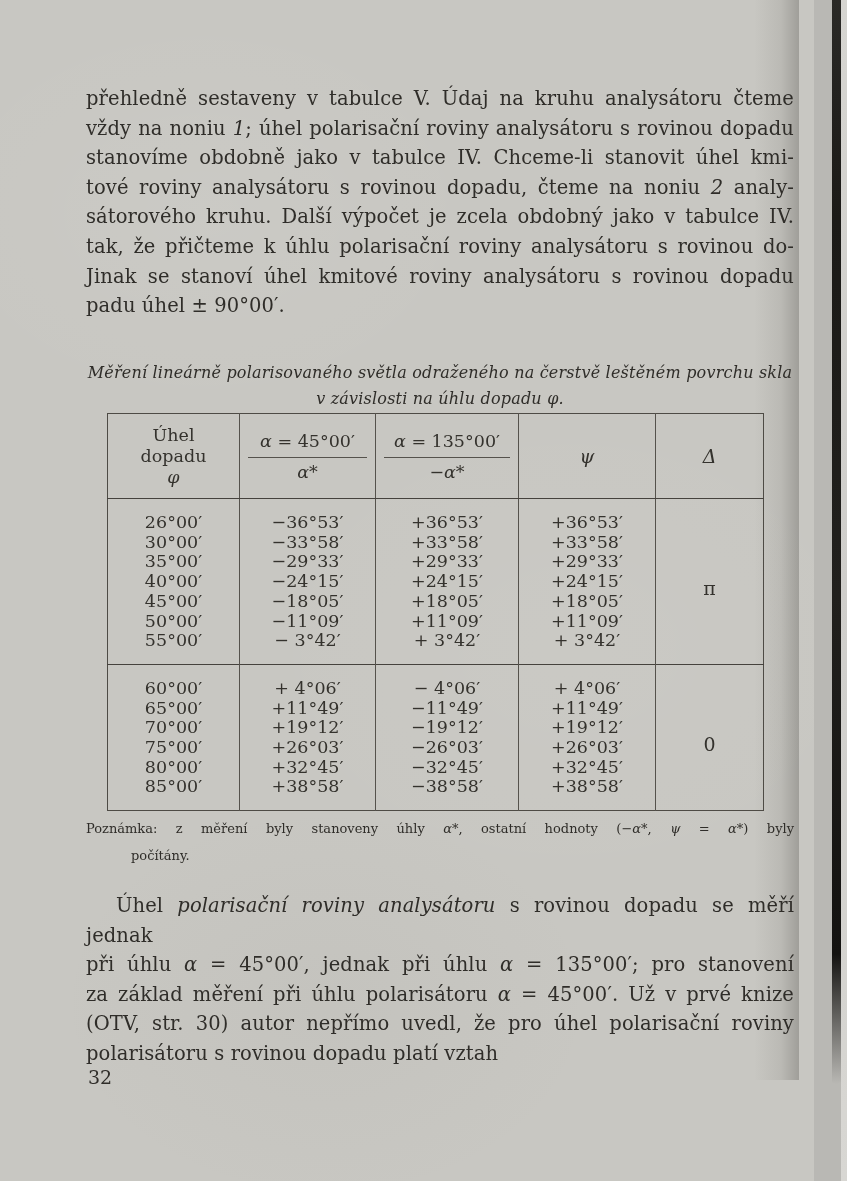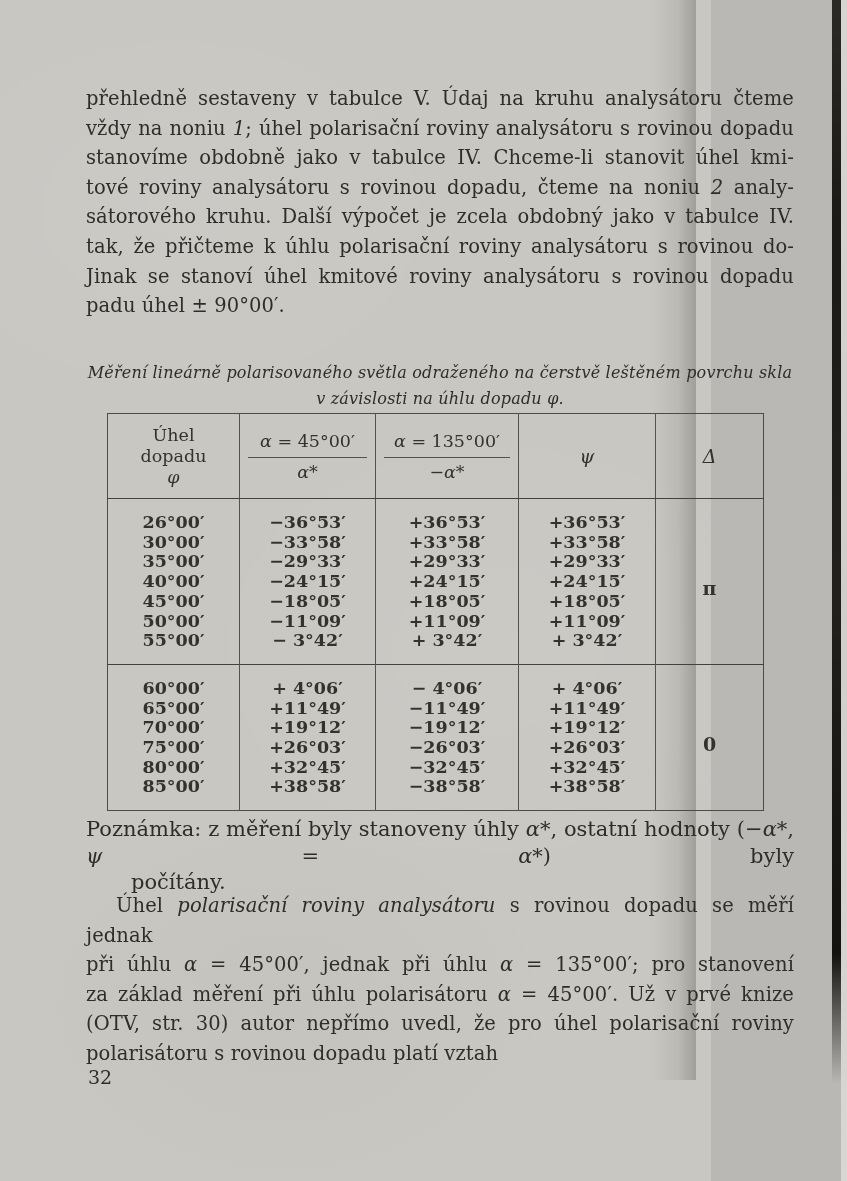--- a/index.html
+++ b/index.html
@@ -2,21 +2,21 @@
 <html><head>
 <meta charset="utf-8">
 <style>
   html,body{margin:0;padding:0;}
   body{
     width:847px;height:1181px;overflow:hidden;
     font-family:"DejaVu Serif", serif;
     background:#b9b8b4;
   }
   .page{
-    position:relative;width:711px;height:1181px;
+    position:relative;width:814px;height:1181px;
     background:
       radial-gradient(ellipse 420px 300px at 25% 18%, rgba(255,255,255,0.05), rgba(255,255,255,0) 70%),
       radial-gradient(ellipse 500px 380px at 70% 55%, rgba(255,255,255,0.04), rgba(255,255,255,0) 70%),
       radial-gradient(ellipse 380px 280px at 40% 85%, rgba(120,118,112,0.05), rgba(120,118,112,0) 70%),
       #c8c7c2;
     color:#2f2d29;
   }
   
   .edge-shadow{
     position:absolute;top:0;right:15px;width:45px;height:1080px;
@@ -60,26 +60,26 @@
     padding:0;text-align:center;font-weight:normal;
     border-right:1.2px solid #55524c;
   }
   .data-table th:last-child{border-right:none;}
   .data-table td.delta-cell{border-right:none;vertical-align:middle;font-size:19px;}
   .data-table thead th{height:84px;vertical-align:middle;border-bottom:1.6px solid #45423d;}
   .hdr-stack .tline{line-height:21px;}
   .hdr-rule{border-top:1.1px solid #55524c;margin:5px 8px 4px 8px;height:0;}
   .hdr-sub{font-style:italic;line-height:20px;}
   .hdr-greek{font-style:italic;font-size:19px;}
-  .data-table tbody td{height:19.7px;line-height:19.7px;font-weight:bold;}
+  .data-table tbody td{height:19.7px;line-height:19.7px;}
   .data-table tbody tr.row-first td{padding-top:14px;}
   .data-table tbody tr.row-last td{padding-bottom:13px;}
   .data-table tbody.block2 tr.row-first td{border-top:1.4px solid #45423d;}
 
-  .note{top:816px;font-size:21px;line-height:26.5px;}
+  .note{top:816px;font-size:13px;line-height:26.5px;}
   .note .tline.indent{text-indent:45px;}
   .closing{top:891px;}
   .pagenum{position:absolute;left:88px;top:1066px;font-size:19px;}
 </style>
 </head>
 <body>
 
 <div class="page">
 
   <div class="edge-shadow"></div>

